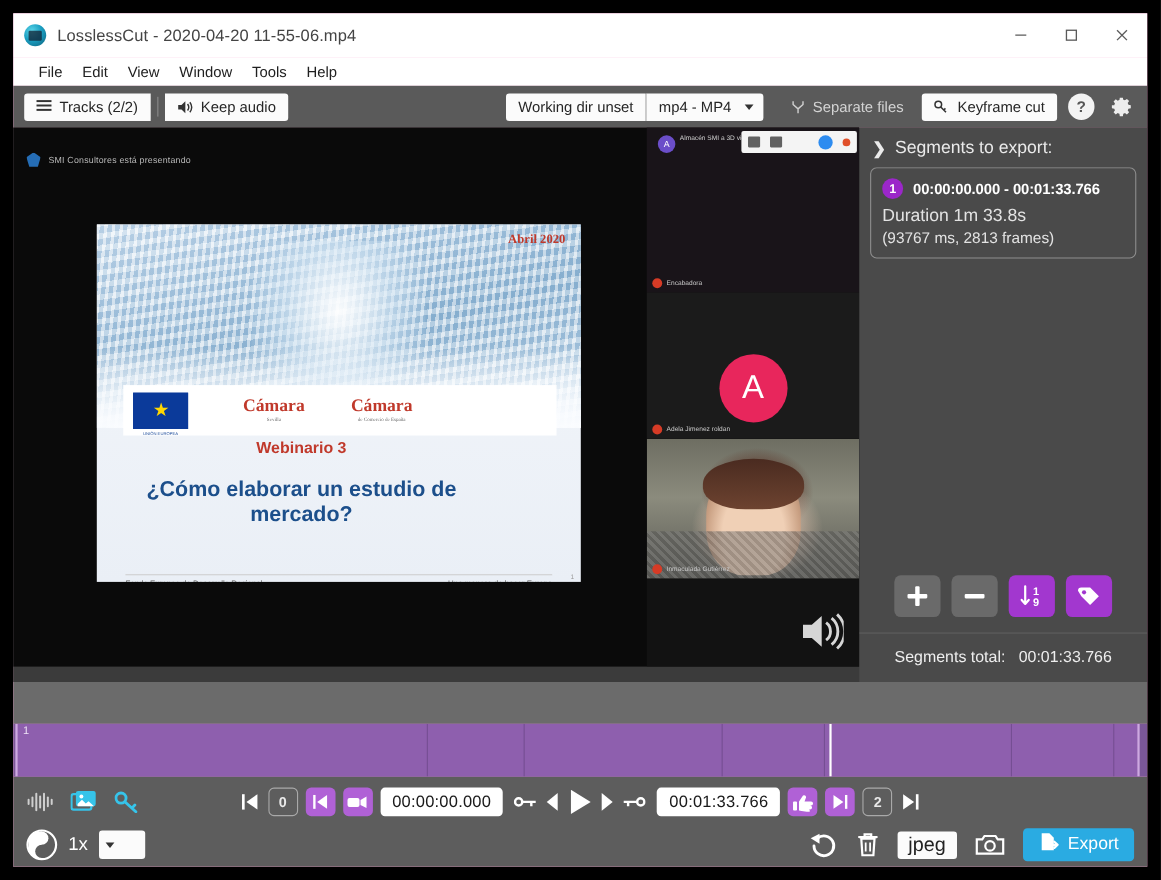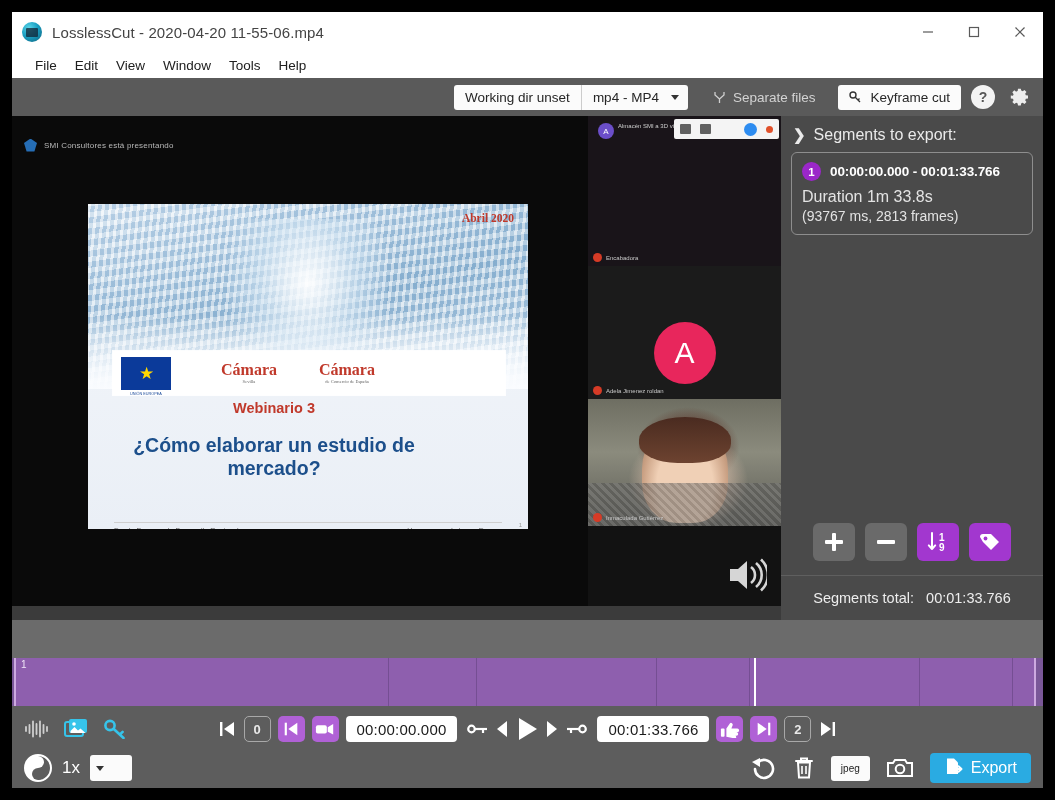--- a/index.html
+++ b/index.html
@@ -376,21 +376,21 @@
   .speed-lbl { font-size: 17px; color: #ffffff; }
   .speed-select {
     background: #fbfbfb; width: 42px; height: 26px; border-radius: 3px;
     display: flex; align-items: center; padding-left: 6px;
   }
   .right-tools {
     margin-left: auto; display: flex; align-items: center; gap: 16px;
   }
   .fmt-pill {
     background: #fbfbfb; color: #222; height: 25px; border-radius: 3px;
-    display: flex; align-items: center; padding: 0 10px; font-size: 10px;
+    display: flex; align-items: center; padding: 0 10px; font-size: 18px;
   }
   .export-btn {
     background: #2aabe2; color: #ffffff; height: 30px; border-radius: 4px;
     display: flex; align-items: center; gap: 8px; padding: 0 14px;
     font-size: 16px;
   }
 </style>
 </head>
 <body>
 
@@ -422,38 +422,61 @@
   <div class="menubar">
     <div class="menu-item">File</div>
     <div class="menu-item">Edit</div>
     <div class="menu-item">View</div>
     <div class="menu-item">Window</div>
     <div class="menu-item">Tools</div>
     <div class="menu-item">Help</div>
   </div>
 
   <div class="toolbar">
+    <div class="tb-left">
+      <div class="pill left-r">
+        <span class="ic">
+          <svg width="14" height="12" viewBox="0 0 14 12">
+              <rect y="0" width="14" height="1.8" fill="#333"></rect>
+              <rect y="4" width="14" height="1.8" fill="#333"></rect>
+              <rect y="8" width="14" height="1.8" fill="#333"></rect>
+            </svg>
+        </span>
+        <span>Tracks (2/2)</span>
+      </div>
+      <div class="tb-sep"></div>
+      <div class="pill right-r">
+        <span class="ic">
+          <svg width="15" height="13" viewBox="0 0 15 13">
+              <polygon points="1,4.5 4,4.5 7.5,1 7.5,12 4,8.5 1,8.5" fill="#333"></polygon>
+              <path d="M9.5 3.5a5 5 0 0 1 0 6" stroke="#333" stroke-width="1.3" fill="none"></path>
+              <path d="M11.6 2a7.5 7.5 0 0 1 0 9" stroke="#333" stroke-width="1.3" fill="none"></path>
+            </svg>
+        </span>
+        <span>Keep audio</span>
+      </div>
+    </div>
 
     <div class="tb-right">
       <div class="pill left-r">
         <span>Working dir unset</span>
       </div>
       <div class="select-pill">
         <span>mp4 - MP4</span>
         <span class="caret-dn"></span>
       </div>
       <div class="pill ghost" style="margin-left:14px;">
         <span class="ic">
           <svg width="13" height="13" viewBox="0 0 13 13">
               <path d="M2 1v3l4.5 4v4M11 1v3L6.5 8" stroke="#cfcfcf" stroke-width="1.3" fill="none"></path>
             </svg>
         </span>
         <span>Separate files</span>
       </div>
-      <div class="pill" style="margin-left:12px;border-radius:3px;">
+      <div class="pill" style="margin-left:6px;border-radius:3px;">
         <span class="ic">
           <svg width="14" height="13" viewBox="0 0 14 13">
               <circle cx="4" cy="4" r="3" fill="none" stroke="#333" stroke-width="1.4"></circle>
               <path d="M6 6l5 5M9 9l1.5-1.5" stroke="#333" stroke-width="1.4" fill="none"></path>
             </svg>
         </span>
         <span>Keyframe cut</span>
       </div>
       <div class="round-btn">
         <span>?</span>

